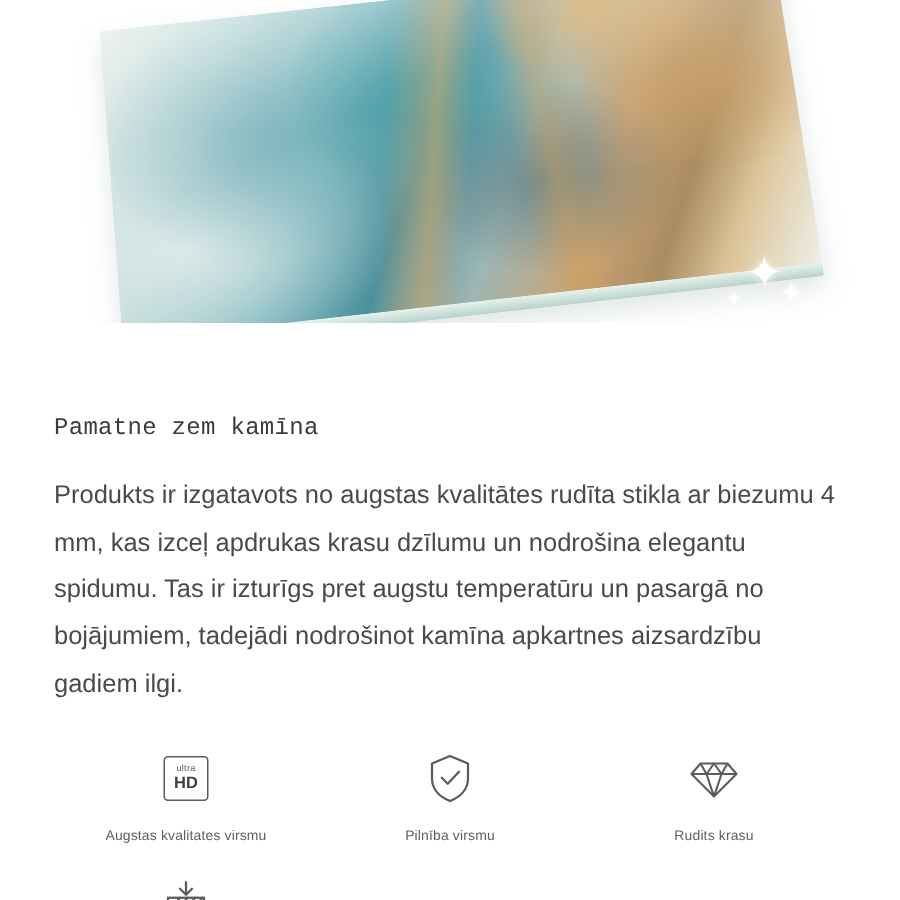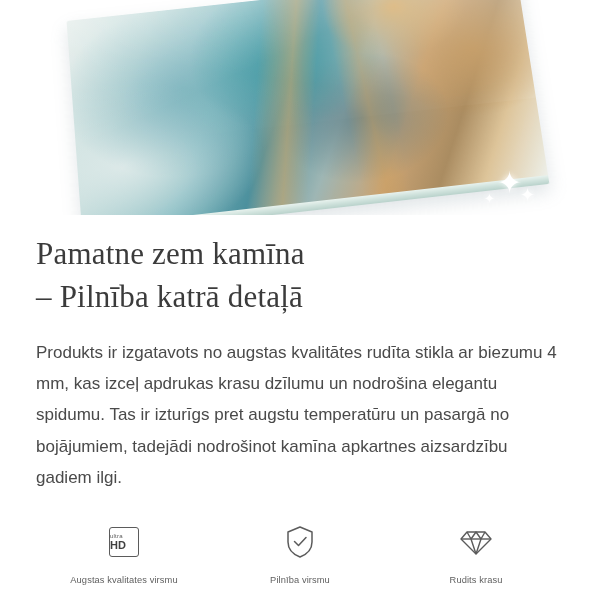--- a/index.html
+++ b/index.html
@@ -80,26 +80,27 @@
     text-shadow: 0 0 6px rgba(255,255,255,0.95);
     pointer-events: none;
   }
   .sparkle.s1 { left: 497px; top: 168px; font-size: 30px; }
   .sparkle.s2 { left: 520px; top: 186px; font-size: 18px; }
   .sparkle.s3 { left: 484px; top: 192px; font-size: 13px; }
 
   
   .content { padding: 18px 36px 0 36px; }
   .headline {
-    font-family: Liberation Serif, serif;
+    font-family: Liberation Mono, monospace;
     font-weight: 400;
-    font-size: 31px;
+    font-size: 16px;
     line-height: 1.38;
     color: #3b3b3b;
     letter-spacing: 0.2px;
+    margin-top: 41px;
   }
   .headline .l2 { display: block; }
   .body-copy {
     margin-top: 18px;
     font-size: 17px;
     line-height: 1.85;
     color: #4a4a4a;
     max-width: 540px;
   }
 
@@ -129,21 +130,21 @@
     color: #5f5f5f;
     text-align: center;
     letter-spacing: 0.1px;
   }
   .ultrahd-box {
     width: 30px; height: 30px;
     border: 1.6px solid #5b5b5b;
     border-radius: 3px;
     display: flex;
     flex-direction: column;
-    align-items: flex-start;
+    align-items: center;
     justify-content: center;
     line-height: 1;
   }
   .ultrahd-box .u1 { font-size: 6px; letter-spacing: 0.2px; color: #5b5b5b; }
   .ultrahd-box .u2 { font-size: 11px; font-weight: bold; color: #3f3f3f; margin-top: 1px; }
 </style>
 </head>
 <body>
 
 <div class="page">
@@ -155,21 +156,20 @@
       <div class="hero-edge"></div>
     </div>
     <span class="sparkle s1">✦</span>
     <span class="sparkle s2">✦</span>
     <span class="sparkle s3">✦</span>
   </div>
 
   <div class="content">
     <h1 class="headline">
       <span class="l1">Pamatne zem kamīna</span>
-      <span class="l2">– Pilnība katrā detaļā</span>
     </h1>
 
     <p class="body-copy">Produkts ir izgatavots no augstas kvalitātes rudīta stikla ar biezumu 4 mm, kas izceļ apdrukas krasu dzīlumu un nodrošina elegantu spidumu. Tas ir izturīgs pret augstu temperatūru un pasargā no bojājumiem, tadejādi nodrošinot kamīna apkartnes aizsardzību gadiem ilgi.</p>
 
     <div class="features">
 
 
       <div class="feature">
         <div class="feature-icon">
           <div class="ultrahd-box">

